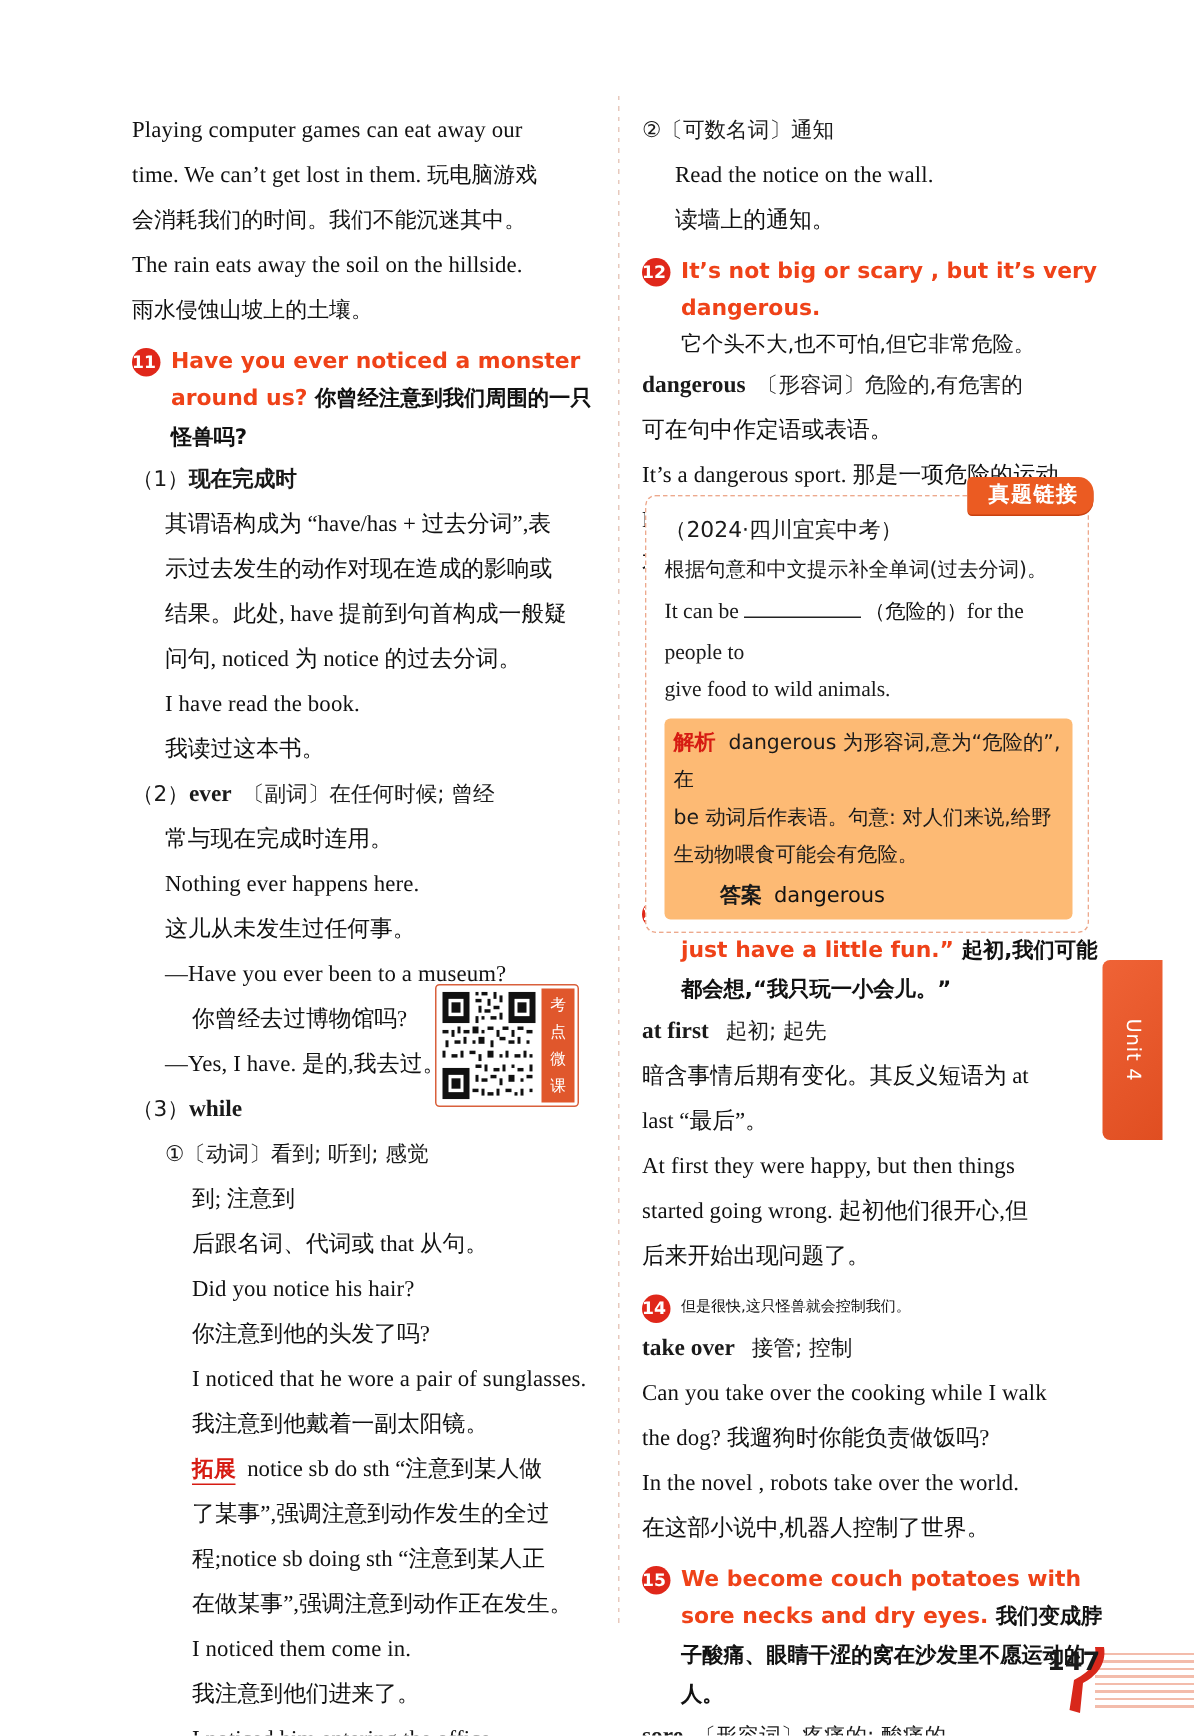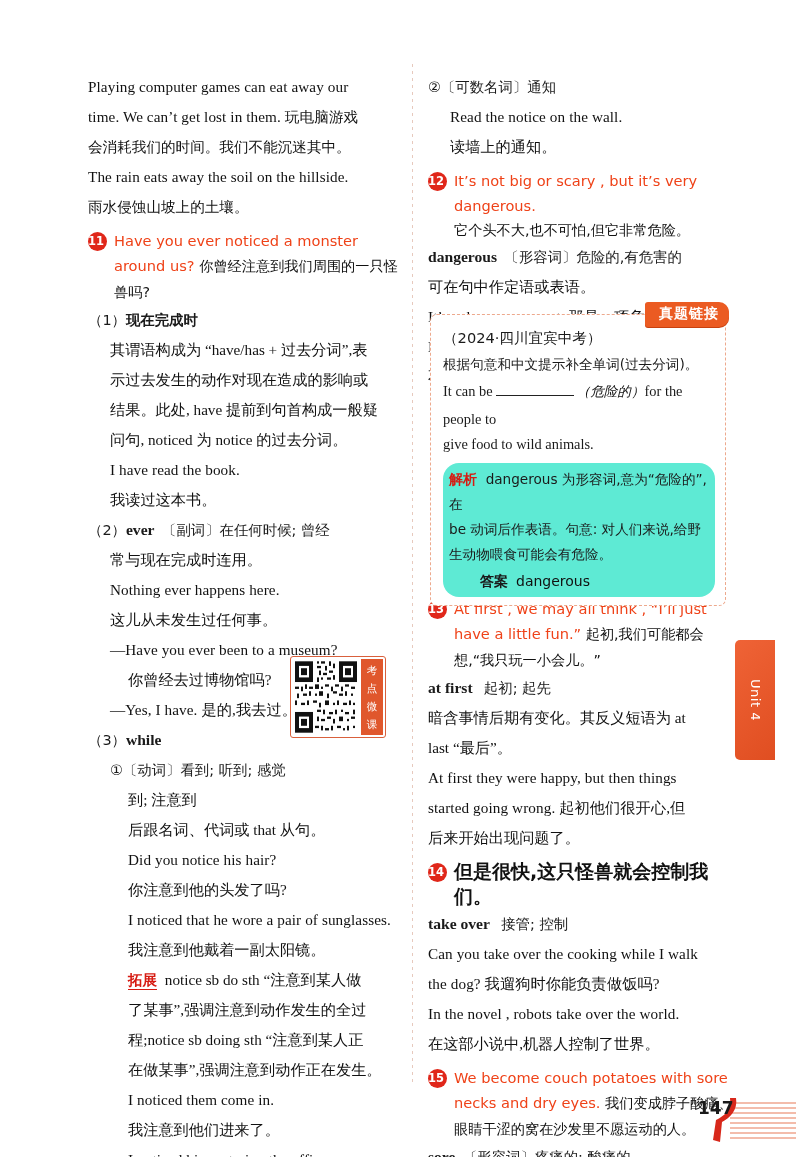--- a/index.html
+++ b/index.html
@@ -59,47 +59,47 @@
 
   
   .item{position:relative;padding-left:26px;margin-top:6px;}
   .marker{
     position:absolute;left:0;top:4px;width:19px;height:19px;border-radius:50%;
     background:#e0271a;color:#fff;font-family:"DejaVu Sans", sans-serif;
     font-size:11.5px;font-weight:bold;line-height:19px;
   }
   .sent-red{
     font-family:"DejaVu Sans", sans-serif;font-size:14.6px;line-height:25px;
-    color:#ef4218;font-weight:400;
+    color:#ef4218;font-weight:700;
   }
   .sent-red .cn-tr{color:#111;font-family:"DejaVu Sans", sans-serif;font-size:14.2px;}
 
   
   .qr-wrap{position:absolute;left:290px;top:656px;width:96px;height:82px;
     border:1.5px solid #d9603c;border-radius:3px;background:#fff;padding:2px;
     box-sizing:border-box;display:flex;}
   .qr-canvas{width:66px;height:76px;position:relative;}
   .qr-label{width:22px;margin-left:2px;background:#e0572c;color:#fff;
     font-family:"DejaVu Sans", sans-serif;font-size:10.5px;line-height:18px;
     text-align:center;display:flex;flex-direction:column;justify-content:center;}
 
   
-  .exam{position:absolute;left:430px;top:314px;width:296px;
+  .exam{position:absolute;left:430px;top:330px;width:296px;
     border:1.3px dashed #eda98d;border-radius:7px;background:#fff;
     padding:10px 10px 8px 12px;box-sizing:border-box;}
   .exam-tag{position:absolute;right:-4px;top:-13px;
     background:#eb5b22;color:#fff;font-family:"DejaVu Sans", sans-serif;
     font-size:14px;font-weight:bold;letter-spacing:1px;
     padding:3px 10px 4px 14px;border-radius:3px 10px 10px 3px;
     box-shadow:0 1px 0 #c8410f;}
   .exam-src{font-family:"DejaVu Sans", sans-serif;font-size:14.6px;line-height:26px;}
   .exam-q{font-family:"DejaVu Sans", sans-serif;font-size:13.6px;line-height:26px;}
   .exam-en{font-family:"Liberation Serif", serif;font-size:14.4px;line-height:25px;}
   .blank{display:inline-block;width:78px;border-bottom:1.4px solid #222;margin:0 3px;}
-  .exam-ans-box{margin-top:6px;background:#5eead4;border-radius:16px;padding:4px 6px 4px 6px;}
+  .exam-ans-box{margin-top:6px;background:#fdba74;border-radius:4px;padding:4px 6px 4px 6px;}
   .tag-red{color:#d61b12;font-weight:bold;font-family:"DejaVu Sans", sans-serif;font-size:14px;}
   .exam-exp{font-family:"DejaVu Sans", sans-serif;font-size:13.6px;line-height:25px;}
   .exam-answer{margin-top:2px;font-family:"DejaVu Sans", sans-serif;font-size:14px;line-height:24px;}
   .exam-answer .ansval{font-family:"DejaVu Sans", sans-serif;color:#111;margin-left:8px;}
 
   
   .tuozhan{color:#d61b12;font-weight:bold;font-family:"DejaVu Sans", sans-serif;
     font-size:14.6px;border-bottom:1.6px solid #d61b12;padding-bottom:1px;}
 
   
@@ -315,21 +315,21 @@
       <span class="hw">at first</span>&nbsp;&nbsp;&nbsp;<span class="cn-s">起初; 起先</span>
     </div>
     <div class="cn-k">暗含事情后期有变化。其反义短语为 at</div>
     <div class="cn-k">last “最后”。</div>
     <div class="en en-j">At first they were happy, but then things</div>
     <div class="en"><span>started going wrong.</span> <span class="cn-k">起初他们很开心,但</span></div>
     <div class="cn-k">后来开始出现问题了。</div>
 
     <div class="item">
       <div class="marker">14</div>
-      <div class="cn" style="font-size:19px;line-height:25px;font-weight:bold;">但是很快,这只怪兽就会控制我们。</div>
+      <div class="cn" style="font-size:10px;line-height:25px;">但是很快,这只怪兽就会控制我们。</div>
     </div>
     <div class="defline">
       <span class="hw">take over</span>&nbsp;&nbsp;&nbsp;<span class="cn-s">接管; 控制</span>
     </div>
     <div class="en">Can you take over the cooking while I walk</div>
     <div class="en"><span>the dog?</span> <span class="cn-k">我遛狗时你能负责做饭吗?</span></div>
     <div class="en">In the novel , robots take over the world.</div>
     <div class="cn-k">在这部小说中,机器人控制了世界。</div>
 
     <div class="item">
@@ -343,21 +343,21 @@
       <span class="hw">sore</span>&nbsp;&nbsp;<span class="cn-s">〔形容词〕</span><span class="cn-s">疼痛的; 酸痛的</span>
     </div>
 
   </div>
 
   <div class="exam">
     <div class="exam-tag">真题链接</div>
     <div class="exam-src">（2024·四川宜宾中考）</div>
     <div class="exam-q">根据句意和中文提示补全单词(过去分词)。</div>
     <div class="exam-en">
-      <span>It can be</span><span class="blank"></span><span class="cn-k" style="font-size:13.6px;font-style:italic;">（危险的）</span><span>for the people to</span>
+      <span>It can be</span><span class="blank"></span><span class="cn-k" style="font-size:13.6px;">（危险的）</span><span>for the people to</span>
     </div>
     <div class="exam-en">give food to wild animals.</div>
     <div class="exam-ans-box">
       <div class="exam-exp">
         <span class="tag-red">解析</span>&nbsp;&nbsp;<span>dangerous 为形容词,意为“危险的”,在</span>
       </div>
       <div class="exam-exp">be 动词后作表语。句意: 对人们来说,给野</div>
       <div class="exam-exp">生动物喂食可能会有危险。</div>
       <div class="exam-answer">
         <span style="font-weight:bold;margin-left:31px;">答案</span><span class="ansval">dangerous</span>

